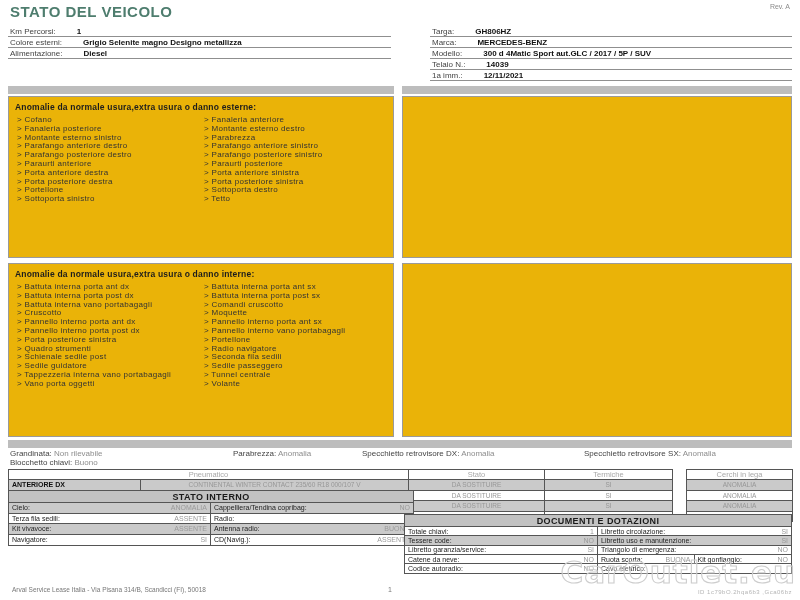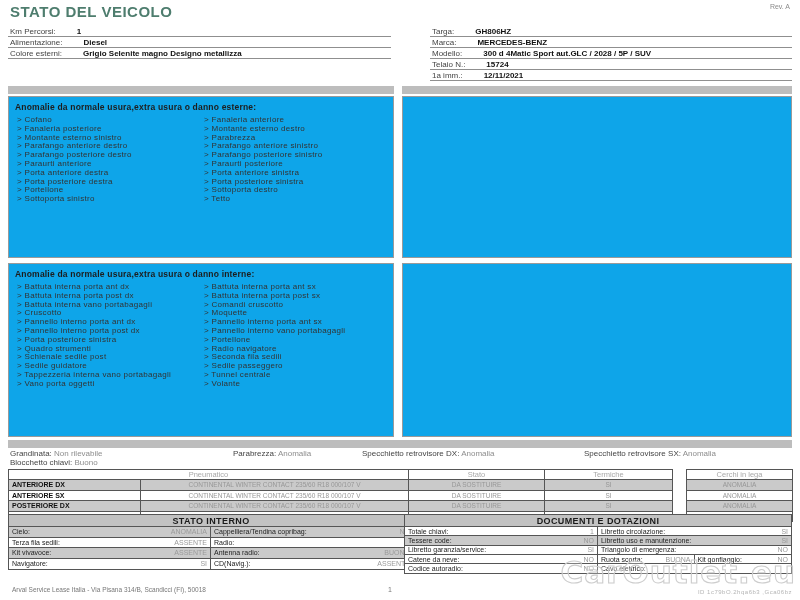--- a/index.html
+++ b/index.html
@@ -15,21 +15,21 @@
   #info-right { left:430px; top:26px; width:362px; }
   .info-row { display:flex; align-items:baseline; border-bottom:1px solid #8f8f8f; height:11px; padding:1px 2px 0 2px; font-size:8px;gap:18px; }
   .info-row .lbl { color:#444; margin-right:3px; white-space:nowrap; }
   .info-row .val { color:#111; font-weight:bold; white-space:nowrap; }
 
   .graybar { position:absolute; height:8px; background:#bdbdbd; }
   .bar1a { left:8px;   top:86px; width:386px; }
   .bar1b { left:402px; top:86px; width:390px; }
   .bar2  { left:8px;   top:440px; width:784px; }
 
-  .box { position:absolute; border:1px solid #9a9a9a; background:#0ea5e9; }
+  .box { position:absolute; border:1px solid #9a9a9a; background:#eab308; }
   .box-ext-left  { left:8px;   top:96px;  width:386px; height:162px; }
   .box-ext-right { left:402px; top:96px;  width:390px; height:162px; }
   .box-int-left  { left:8px;   top:263px; width:386px; height:174px; }
   .box-int-right { left:402px; top:263px; width:390px; height:174px; }
   .box-title { font-weight:bold; font-size:8.5px; color:#1d1d1d; padding:5px 4px 3px 6px; letter-spacing:0.2px; }
   .cols { display:flex; padding:1px 2px 0 8px; }
   .cols ul { list-style:none; width:50%; }
   .cols li { font-size:8px; line-height:8.8px; color:#333; letter-spacing:0.3px; }
 
   .checks { position:absolute; left:0; top:449px; width:800px; height:9px; font-size:8px; }
@@ -44,21 +44,21 @@
   #cerchi-table { left:686px; top:469px; width:107px; }
   .trow { display:flex; height:10.5px; }
   .trow.hdr { height:10px; }
   .tcell { border-right:1px solid #555; border-bottom:1px solid #555; overflow:hidden; white-space:nowrap; display:flex; align-items:center; }
   .tcell.hd { justify-content:center; color:#a8a8a8; font-size:7.5px; }
   .tcell.poscell { font-weight:bold; font-size:7px; color:#111; padding-left:3px; }
   .tcell.gval { justify-content:center; color:#979797; font-size:6.5px; }
   .rowgray { background:#cacaca; }
 
   .ptable { position:absolute; border:1px solid #555; background:#fff; }
-  #stato-table { left:8px;   top:514px; width:406px; }
+  #stato-table { left:8px;   top:490px; width:406px; }
   #doc-table   { left:404px; top:514px; width:388px; }
   .ptitle { background:#c2c2c2; border-bottom:1px solid #555; text-align:center; font-weight:bold; font-size:9px; color:#1a1a1a; height:12px; line-height:12px; letter-spacing:0.4px; }
   .prow { display:flex; border-bottom:1px solid #555; }
   .prow:last-child { border-bottom:none; }
   #stato-table .prow { height:10.5px; }
   #doc-table .prow { height:9.3px; }
   .pcell { display:flex; align-items:center; overflow:hidden; white-space:nowrap; }
   .pcell .plbl { flex:1; font-size:7px; color:#222; padding-left:3px; }
   .pcell .pval { font-size:7px; color:#9a9a9a; padding-right:3px; }
   .phalf { width:50%; } .phalf.first { border-right:1px solid #555; }
@@ -78,44 +78,44 @@
 
   <div class="rev">Rev. A</div>
   <div class="title">STATO DEL VEICOLO</div>
 
   <div class="info-group" id="info-left">
       <div class="info-row">
         <span class="lbl">Km Percorsi:</span>
         <span class="val">1</span>
       </div>
       <div class="info-row">
+        <span class="lbl">Colore esterni:</span>
+        <span class="val">Grigio Selenite magno Designo metallizza</span>
+      </div>
+      <div class="info-row">
         <span class="lbl">Alimentazione:</span>
         <span class="val">Diesel</span>
       </div>
-      <div class="info-row">
-        <span class="lbl">Colore esterni:</span>
-        <span class="val">Grigio Selenite magno Designo metallizza</span>
-      </div>
     </div>
   <div class="info-group" id="info-right">
       <div class="info-row">
         <span class="lbl">Targa:</span>
         <span class="val">GH806HZ</span>
       </div>
       <div class="info-row">
         <span class="lbl">Marca:</span>
         <span class="val">MERCEDES-BENZ</span>
       </div>
       <div class="info-row">
         <span class="lbl">Modello:</span>
-        <span class="val">300 d 4Matic Sport aut.GLC / 2028 / 5P / SUV</span>
+        <span class="val">300 d 4Matic Sport aut.GLC / 2017 / 5P / SUV</span>
       </div>
       <div class="info-row">
         <span class="lbl">Telaio N.:</span>
-        <span class="val">15724</span>
+        <span class="val">14039</span>
       </div>
       <div class="info-row">
         <span class="lbl">1a imm.:</span>
         <span class="val">12/11/2021</span>
       </div>
     </div>
 
   <div class="graybar bar1a"></div>
   <div class="graybar bar1b"></div>
 

